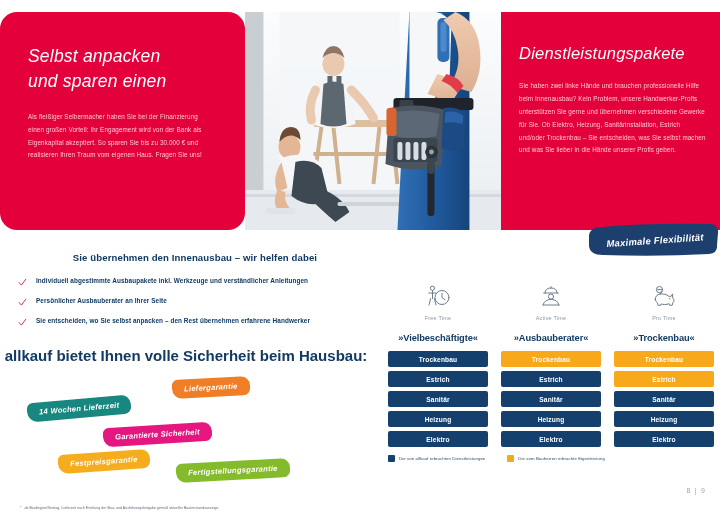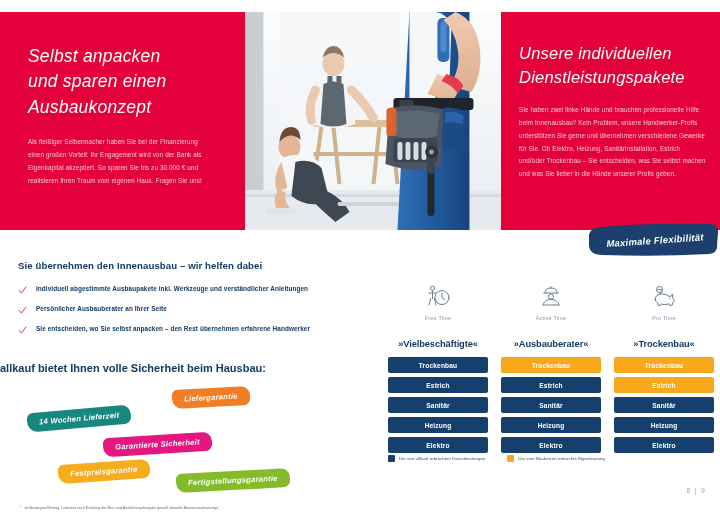--- a/index.html
+++ b/index.html
@@ -26,21 +26,21 @@
     width: 720px; height: 218px;
     display: flex;
   }
 
   .red-panel {
     background: #e4003a;
     position: relative;
     height: 218px;
     overflow: hidden;
   }
-  .red-panel.left  { width: 252px; }
+  .red-panel.left  { width: 252px; border-radius: 17px; }
   .red-panel.right { width: 225px; }
 
   .panel-inner {
     position: absolute;
     left: 28px; right: 20px; top: 32px;
   }
   .red-panel.right .panel-inner { left: 18px; right: 14px; top: 30px; }
 
   .panel-title {
     font-size: 17.5px;
@@ -89,22 +89,23 @@
     font-weight: 700;
     letter-spacing: 0.3px;
     transform: rotate(-4deg);
     white-space: nowrap;
     padding-left: 8px;
   }
 
   
   .left-col {
     position: absolute;
-    left: 0; top: 260px;
+    left: 0; top: 252px;
     width: 372px;
+    text-align: center;
   }
 
   .section-heading {
     font-size: 9.6px;
     font-weight: 700;
     color: #123a63;
     letter-spacing: 0.1px;
     padding-left: 18px;
   }
 
@@ -119,23 +120,23 @@
   .check-icon svg { display: block; width: 9px; height: 9px; }
   .check-text {
     font-size: 6.4px;
     font-weight: 700;
     color: #123a63;
     letter-spacing: 0.08px;
     line-height: 1.2;
   }
 
   .section-heading-2 {
-    margin-top: 27px;
+    margin-top: 20px;
     padding-left: 0px;
-    font-size: 11px;
+    font-size: 15px;
     font-weight: 700;
     color: #123a63;
   }
 
   
   .badges {
     position: relative;
     height: 110px;
     margin-top: 8px;
   }
@@ -182,21 +183,21 @@
   .pkg-icon svg { display: block; }
 
   .pkg-eyebrow {
     margin-top: 5px;
     text-align: center;
     font-size: 5.4px;
     color: #8a97a5;
     letter-spacing: 0.25px;
   }
   .pkg-name {
-    margin-top: 18px;
+    margin-top: 12px;
     text-align: center;
     font-size: 9.3px;
     font-weight: 700;
     color: #123a63;
     letter-spacing: -0.1px;
     white-space: nowrap;
   }
 
   .pkg-rows { margin-top: 8px; }
   .pkg-row {
@@ -257,21 +258,20 @@
 
 <div class="page">
 
   <div class="banner-row">
 
     <div class="red-panel left">
       <div class="panel-inner">
         <div class="panel-title">
           <div>Selbst anpacken</div>
           <div>und sparen einen</div>
-          <div>Ausbaukonzept</div>
         </div>
         <div class="panel-body">Als fleißiger Selbermacher haben Sie bei der Finanzierung einen großen Vorteil: Ihr Engagement wird von der Bank als Eigenkapital akzeptiert. So sparen Sie bis zu 30.000 € und realisieren Ihren Traum vom eigenen Haus. Fragen Sie uns!</div>
       </div>
     </div>
 
     <div class="photo">
       <svg viewBox="0 0 263 218" preserveAspectRatio="xMidYMid slice" aria-hidden="true">
         <defs>
           <linearGradient id="bgw" x1="0" y1="0" x2="0" y2="1">
             <stop offset="0" stop-color="#fbfcfd"></stop>
@@ -354,21 +354,20 @@
 
           <path d="M202 96 q14 -2 22 6 l-2 34 q-12 4 -22 0z" fill="#1b4a84"></path>
           <path d="M204 100 q12 -2 18 4 l-1 8 q-10 -3 -18 -1z" fill="#2b63a8"></path>
         </g>
       </svg>
     </div>
 
     <div class="red-panel right">
       <div class="panel-inner">
         <div class="panel-title">
-          <div>Unsere individuellen</div>
           <div>Dienstleistungspakete</div>
         </div>
         <div class="panel-body">Sie haben zwei linke Hände und brauchen professionelle Hilfe beim Innenausbau? Kein Problem, unsere Handwerker-Profis unterstützen Sie gerne und übernehmen verschiedene Gewerke für Sie. Ob Elektro, Heizung, Sanitärinstallation, Estrich und/oder Trockenbau – Sie entscheiden, was Sie selbst machen und was Sie lieber in die Hände unserer Profis geben.</div>
       </div>
     </div>
   </div>
 
   <div class="flex-banner">
     <svg viewBox="0 0 136 36" aria-hidden="true">
       <path d="M6 13 q2 -9 14 -8 q40 -4 108 -3 q8 1 7 9 l-1 12 q1 8 -8 9 q-52 3 -106 1 q-13 0 -14 -9z" fill="#1c3f6e"></path>

